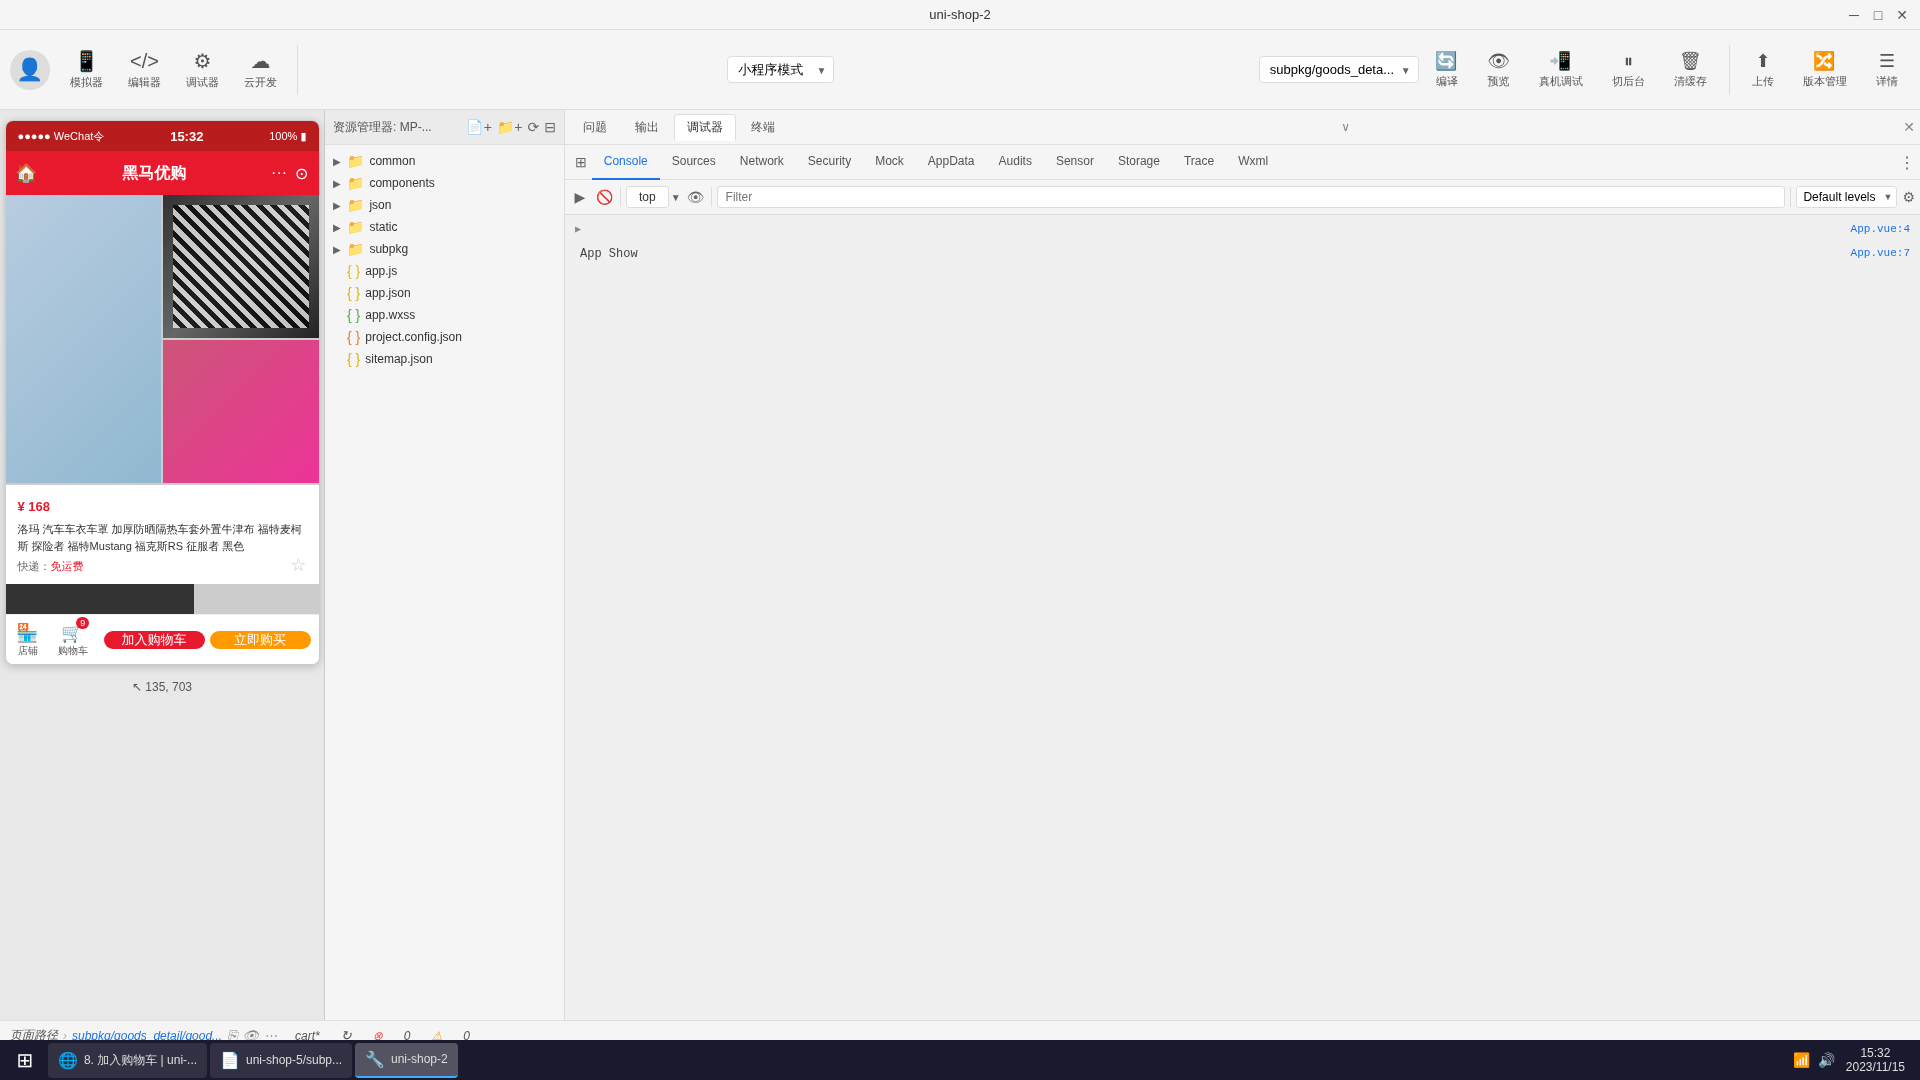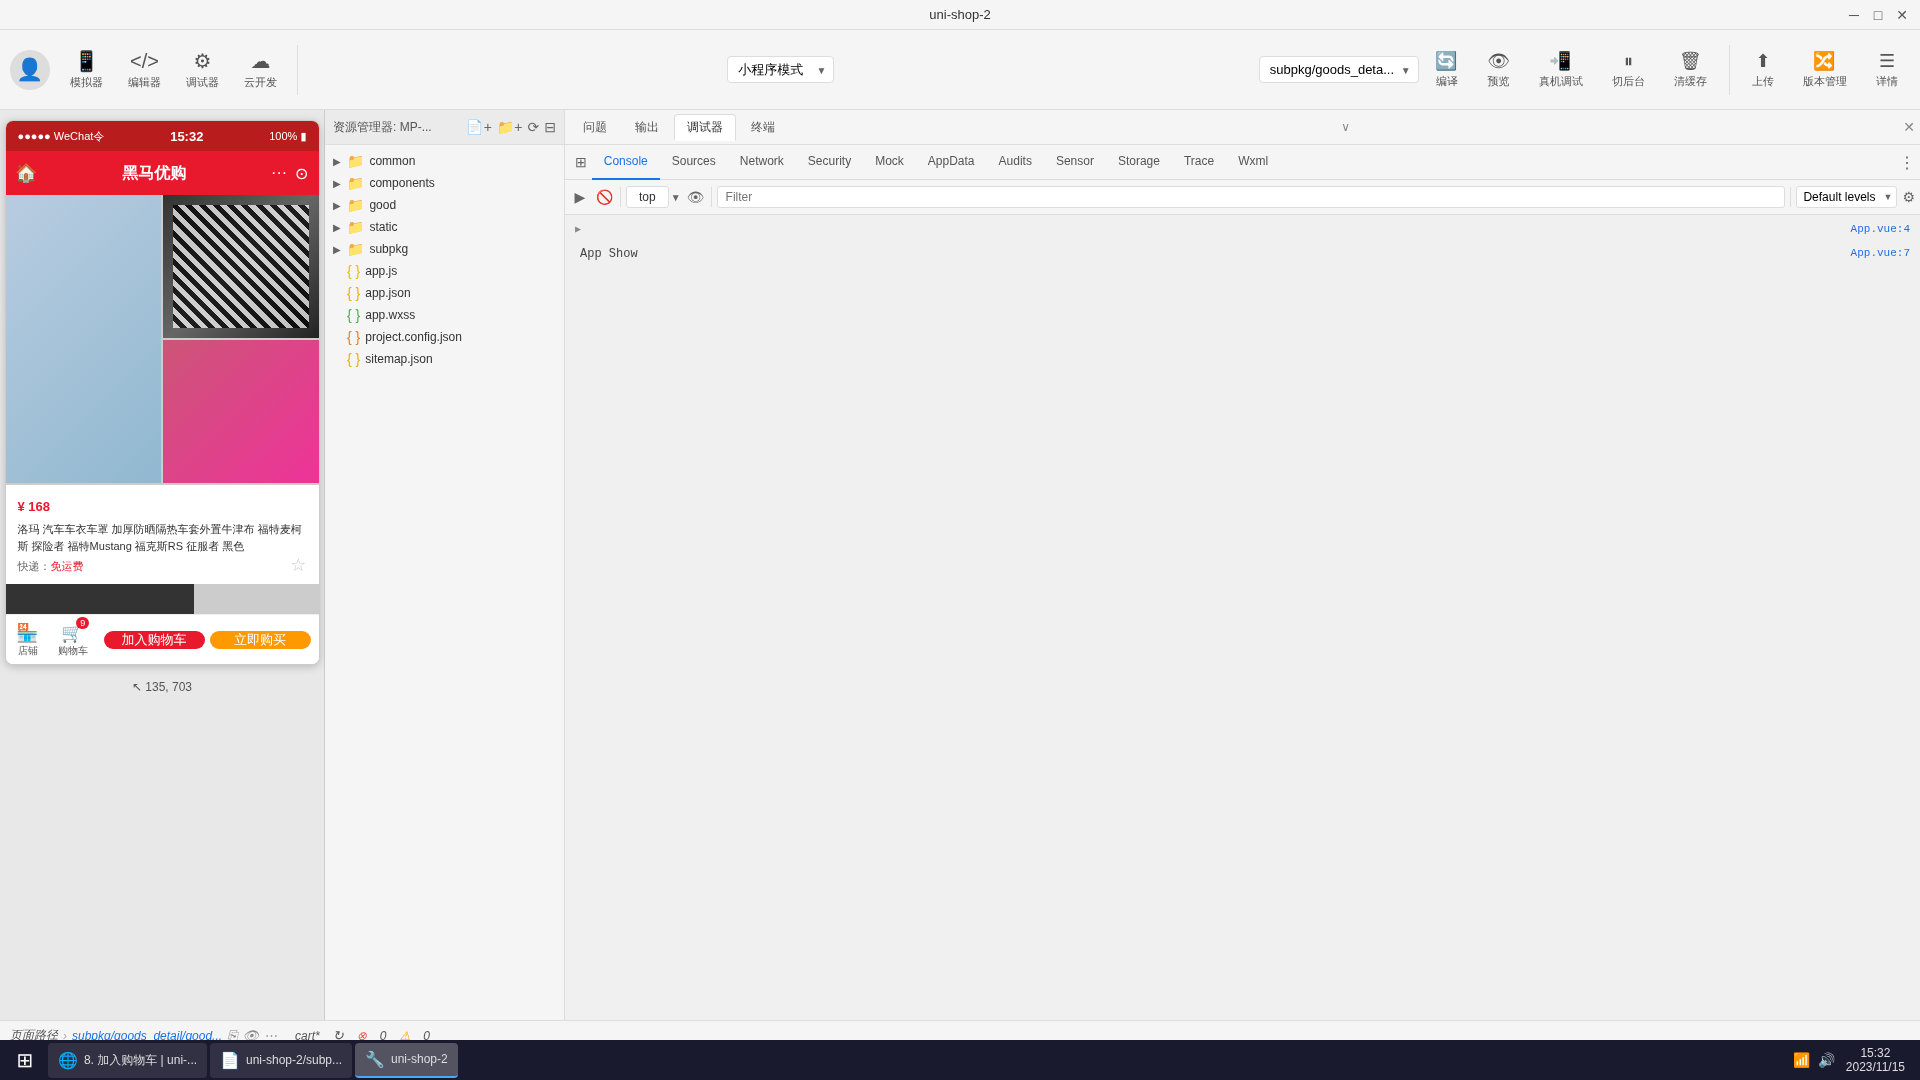--- a/index.html
+++ b/index.html
@@ -305,21 +305,21 @@
         <span>common</span>
       </div>
       <div class="tree-item">
         <span class="tree-arrow">▶</span>
         <span class="tree-icon folder-icon">📁</span>
         <span>components</span>
       </div>
       <div class="tree-item">
         <span class="tree-arrow">▶</span>
         <span class="tree-icon folder-icon">📁</span>
-        <span>good</span>
+        <span>json</span>
       </div>
       <div class="tree-item">
         <span class="tree-arrow">▶</span>
         <span class="tree-icon folder-icon">📁</span>
         <span>static</span>
       </div>
       <div class="tree-item">
         <span class="tree-arrow">▶</span>
         <span class="tree-icon folder-icon">📁</span>
         <span>subpkg</span>
@@ -453,41 +453,41 @@
 
 <div class="status-bar">
   <div class="status-path">
     <span>页面路径</span>
     <span class="status-sep">›</span>
     <span class="status-link">subpkg/goods_detail/good...</span>
     <span style="font-size:13px;color:#888;cursor:pointer;">⎘</span>
     <span style="font-size:13px;color:#888;cursor:pointer;">👁</span>
     <span style="font-size:13px;color:#888;cursor:pointer;">⋯</span>
   </div>
-  <div style="margin-left: 10px; display:flex; align-items:center; gap:13px;justify-content:flex-end;">
+  <div style="margin-left: 10px; display:flex; align-items:center; gap:21px;justify-content:flex-end;">
     <span>cart*</span>
     <span style="font-size:13px;cursor:pointer;">↻</span>
     <span style="color:#e55;font-size:12px;">⊗</span>
     <span>0</span>
     <span style="color:#f90;font-size:12px;">⚠</span>
     <span>0</span>
   </div>
 </div>
 
 <div class="taskbar">
   <div class="taskbar-start">
     <span class="taskbar-start-icon">⊞</span>
   </div>
   <div class="taskbar-item">
     <span class="taskbar-item-icon">🌐</span>
     <span class="taskbar-item-label">8. 加入购物车 | uni-...</span>
   </div>
   <div class="taskbar-item">
     <span class="taskbar-item-icon">📄</span>
-    <span class="taskbar-item-label">uni-shop-2/subp...</span>
+    <span class="taskbar-item-label">uni-shop-5/subp...</span>
   </div>
   <div class="taskbar-item active">
     <span class="taskbar-item-icon">🔧</span>
     <span class="taskbar-item-label">uni-shop-2</span>
   </div>
   <div class="taskbar-right">
     <div class="taskbar-tray">
       <span>📶</span>
       <span>🔊</span>
     </div>

